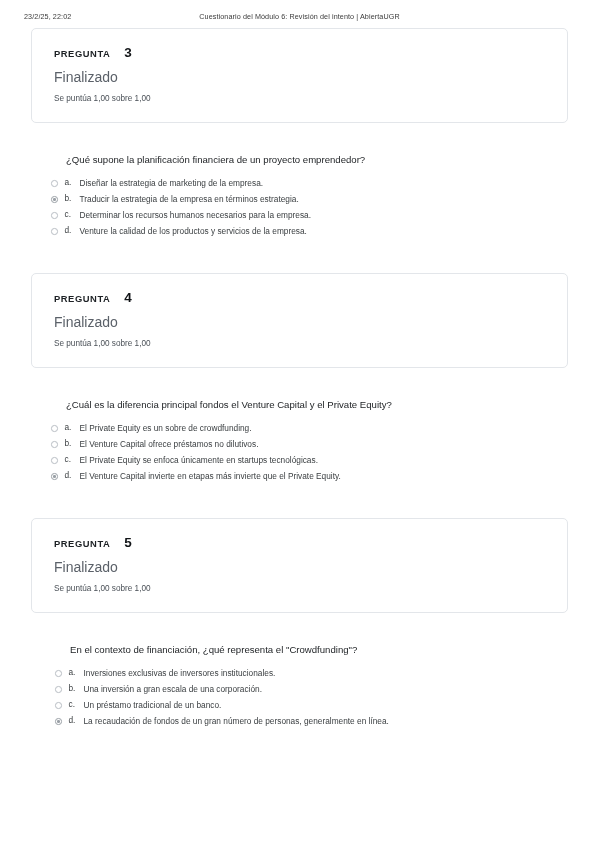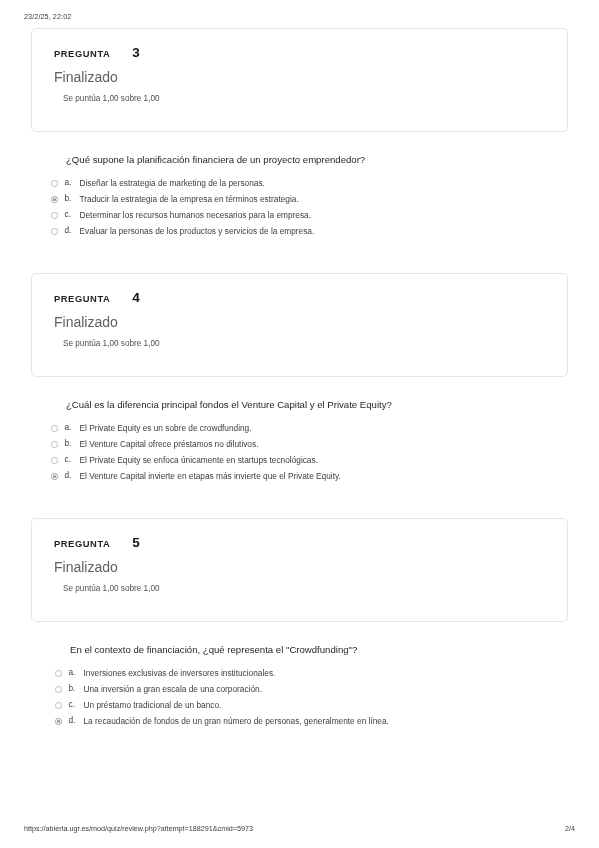--- a/index.html
+++ b/index.html
@@ -93,38 +93,38 @@
   }
   .q-card-label {
     font-size: 9.4px;
     font-weight: bold;
     letter-spacing: 0.55px;
     color: #1d2125;
     margin: 0 0 9px 0;
     line-height: 1;
     display: flex;
     align-items: baseline;
-    gap: 22px;
+    gap: 14px;
   }
   .q-card-label .qnum {
     font-size: 13.5px;
     font-weight: bold;
     letter-spacing: 0;
     color: #111417;
   }
   .q-state {
     font-size: 14px;
     color: #5b6169;
     margin: 0 0 9px 0;
     line-height: 1.2;
   }
   .q-grade {
     font-size: 8.2px;
     color: #4a5057;
-    margin: 9px;
+    margin: 0;
     line-height: 1.2;
   }
 
   
   .q-body {
     padding: 0 0 0 23px;
   }
   .q-text {
     font-size: 9.6px;
     color: #232629;
@@ -181,54 +181,55 @@
     line-height: 1.25;
   }
 </style>
 </head>
 <body>
 
 <div class="page">
 
   <div class="print-header">
     <span class="ph-date">23/2/25, 22:02</span>
+    <span class="ph-title">Cuestionario del Módulo 6: Revisión del intento | AbiertaUGR</span>
   </div>
 
   <div class="content" id="content-root">
       <div class="question-block" style="position: absolute; left: 0px; top: 0px; width: 537px;">
         <div class="q-card">
           <div class="q-card-label">
             <span>PREGUNTA</span>
             <span class="qnum">3</span>
           </div>
           <div class="q-state">Finalizado</div>
           <div class="q-grade">Se puntúa 1,00 sobre 1,00</div>
         </div>
         <div class="q-body" style="position: absolute; left: 0px; top: 114px; width: 537px;">
           <p class="q-text">¿Qué supone la planificación financiera de un proyecto emprendedor?</p>
           <ul class="answers" style="position: absolute; left: 20px; top: 36px; width: 500px;">
             <li class="answer-row" style="position: absolute; left: 0px; top: 0px; width: 500px;">
               <span class="radio"></span>
               <span class="ans-letter">a.</span>
-              <span class="ans-text">Diseñar la estrategia de marketing de la personas.</span>
+              <span class="ans-text">Diseñar la estrategia de marketing de la empresa.</span>
             </li>
             <li class="answer-row" style="position: absolute; left: 0px; top: 16px; width: 500px;">
               <span class="radio checked"></span>
               <span class="ans-letter">b.</span>
               <span class="ans-text">Traducir la estrategia de la empresa en términos estrategia.</span>
             </li>
             <li class="answer-row" style="position: absolute; left: 0px; top: 32px; width: 500px;">
               <span class="radio"></span>
               <span class="ans-letter">c.</span>
               <span class="ans-text">Determinar los recursos humanos necesarios para la empresa.</span>
             </li>
             <li class="answer-row" style="position: absolute; left: 0px; top: 48px; width: 500px;">
               <span class="radio"></span>
               <span class="ans-letter">d.</span>
-              <span class="ans-text">Evaluar la personas de los productos y servicios de la empresa.</span>
+              <span class="ans-text">Venture la calidad de los productos y servicios de la empresa.</span>
             </li>
           </ul>
         </div>
       </div>
       <div class="question-block" style="position: absolute; left: 0px; top: 245px; width: 537px;">
         <div class="q-card">
           <div class="q-card-label">
             <span>PREGUNTA</span>
             <span class="qnum">4</span>
           </div>
@@ -291,18 +292,14 @@
             <li class="answer-row" style="position: absolute; left: 0px; top: 48px; width: 500px;">
               <span class="radio checked"></span>
               <span class="ans-letter">d.</span>
               <span class="ans-text">La recaudación de fondos de un gran número de personas, generalmente en línea.</span>
             </li>
           </ul>
         </div>
       </div>
     </div>
 
-  <div class="print-footer">
-    <span class="pf-url">https://abierta.ugr.es/mod/quiz/review.php?attempt=188291&amp;cmid=5973</span>
-    <span class="pf-page">2/4</span>
-  </div>
 
 </div>
 
 </body></html>

